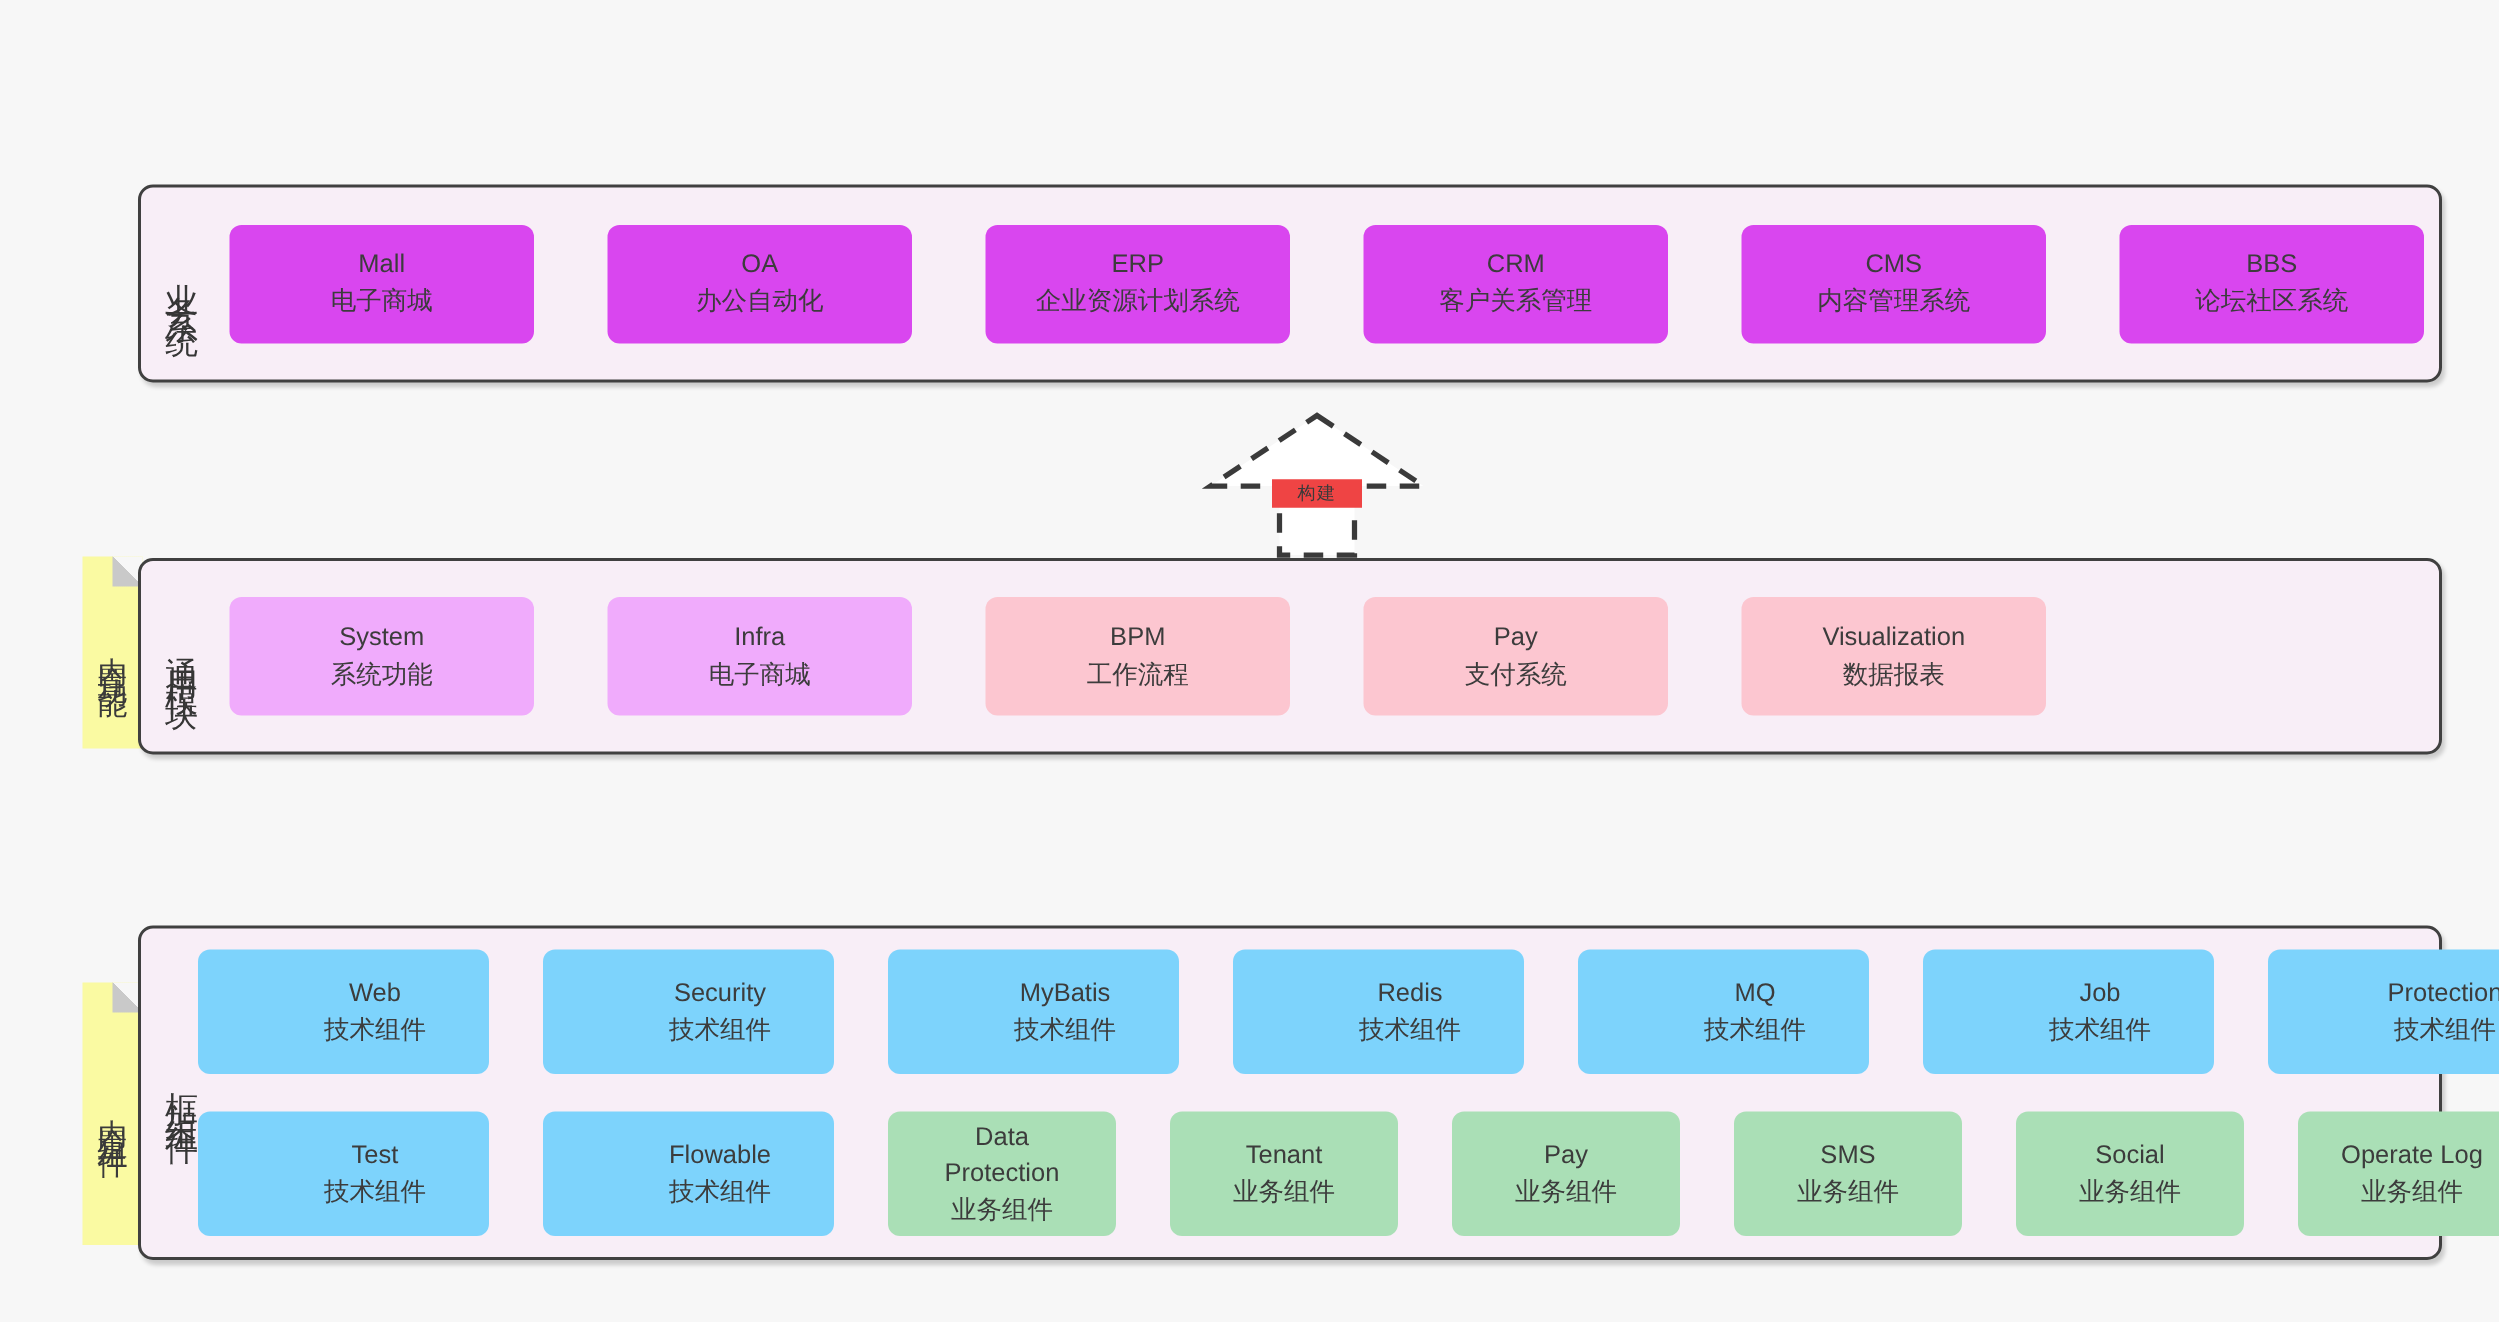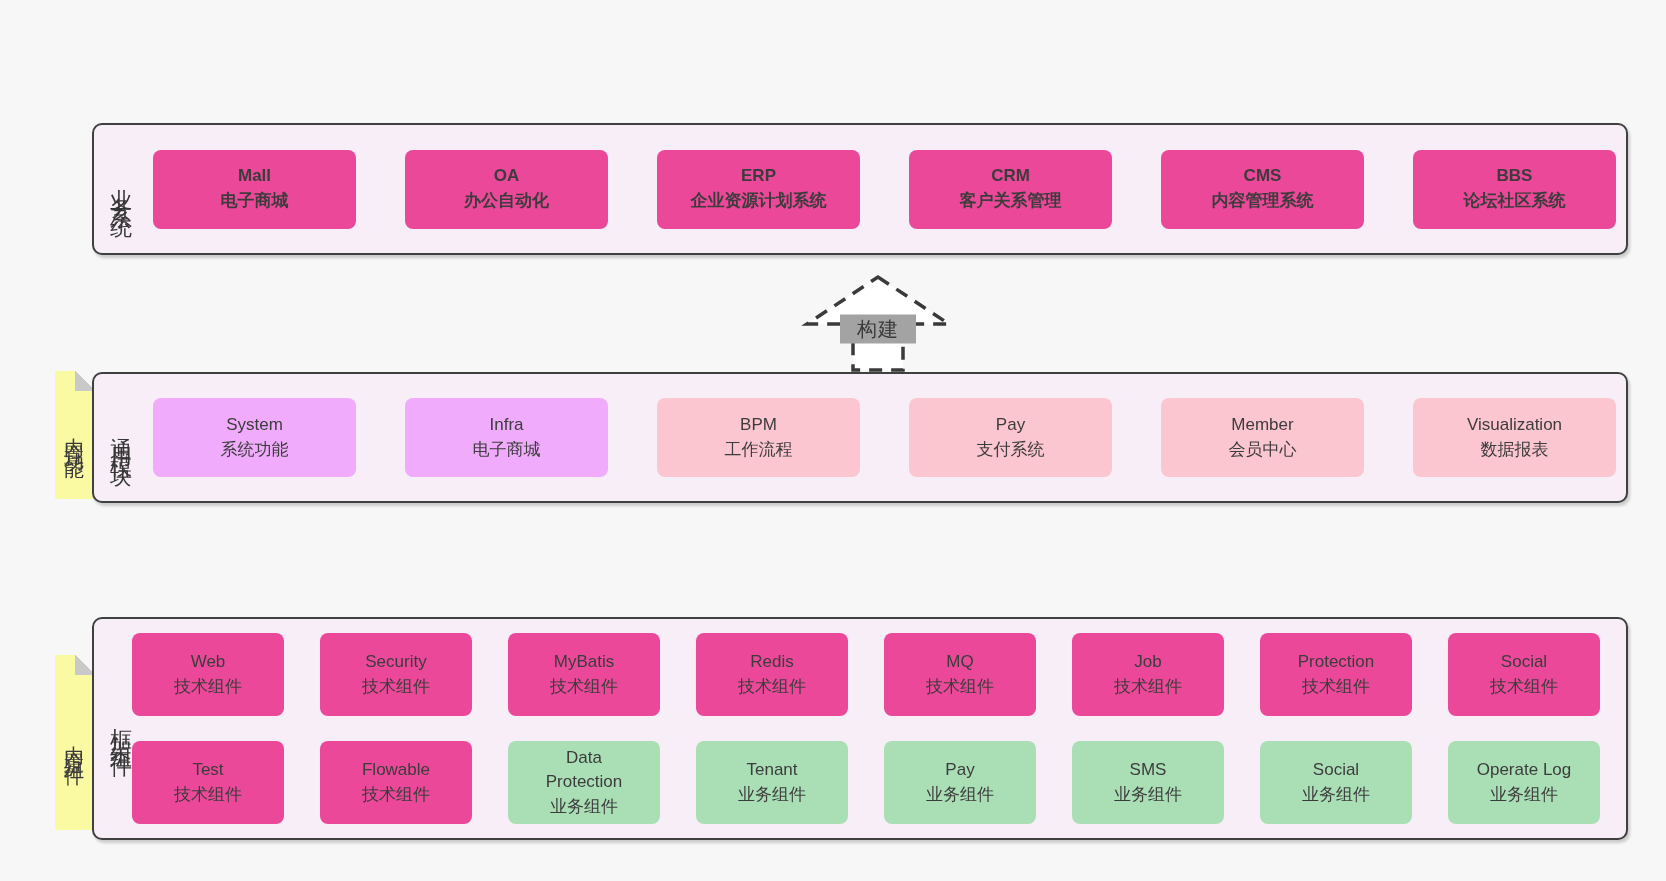--- a/index.html
+++ b/index.html
@@ -80,41 +80,41 @@
     text-align:center;
     line-height:1.45;
     color:#3c3c3c;
     flex:0 0 auto;
   }
   .row-6 .box{width:203px;height:79px;font-size:17px;}
   .row-8 .box{width:152px;height:83px;font-size:17px;}
   .box-name,.box-sub{display:block;}
   .box.wrap .box-name{max-width:100px;}
 
-  .tone-blue{background:#ec4899;font-weight:bold;}
+  .tone-blue{background:#d946ef;}
   .tone-red{background:#f0abfc;}
   .tone-pink{background:#fcc6d0;}
-  .tone-green{background:#ec4899;}
+  .tone-green{background:#7dd3fc;padding-left:42px;}
   .tone-lightgreen{background:#aadfb6;}
 
   
   .arrow{
     position:absolute;
     width:150px;height:98px;
     z-index:1;
   }
   #arrow-build{left:803px;top:274px;}
   #arrow-implement{left:818px;top:519px;}
   .arrow svg{position:absolute;inset:0;overflow:visible;}
   .arrow-label{
     position:absolute;left:50%;top:56%;
     transform:translate(-50%,-50%);
-    background:#a3a3a3;
+    background:#ef4444;
     padding:1px 17px;
-    font-size:20px;letter-spacing:1px;
+    font-size:12px;letter-spacing:1px;
     color:#3a3a3a;white-space:nowrap;
   }
 </style>
 </head>
 <body>
 
 <div id="stage">
 
   <div class="note" id="note-modules">
     <span class="vtext">内置功能</span>
@@ -176,24 +176,20 @@
           </div>
           <div class="box tone-pink">
             <span class="box-name">BPM</span>
             <span class="box-sub">工作流程</span>
           </div>
           <div class="box tone-pink">
             <span class="box-name">Pay</span>
             <span class="box-sub">支付系统</span>
           </div>
           <div class="box tone-pink">
-            <span class="box-name">Member</span>
-            <span class="box-sub">会员中心</span>
-          </div>
-          <div class="box tone-pink">
             <span class="box-name">Visualization</span>
             <span class="box-sub">数据报表</span>
           </div>
         </div>
       </div>
   </div>
 
 
   <div class="panel" id="panel-components">
     <span class="side-label vtext">框架组件</span>

